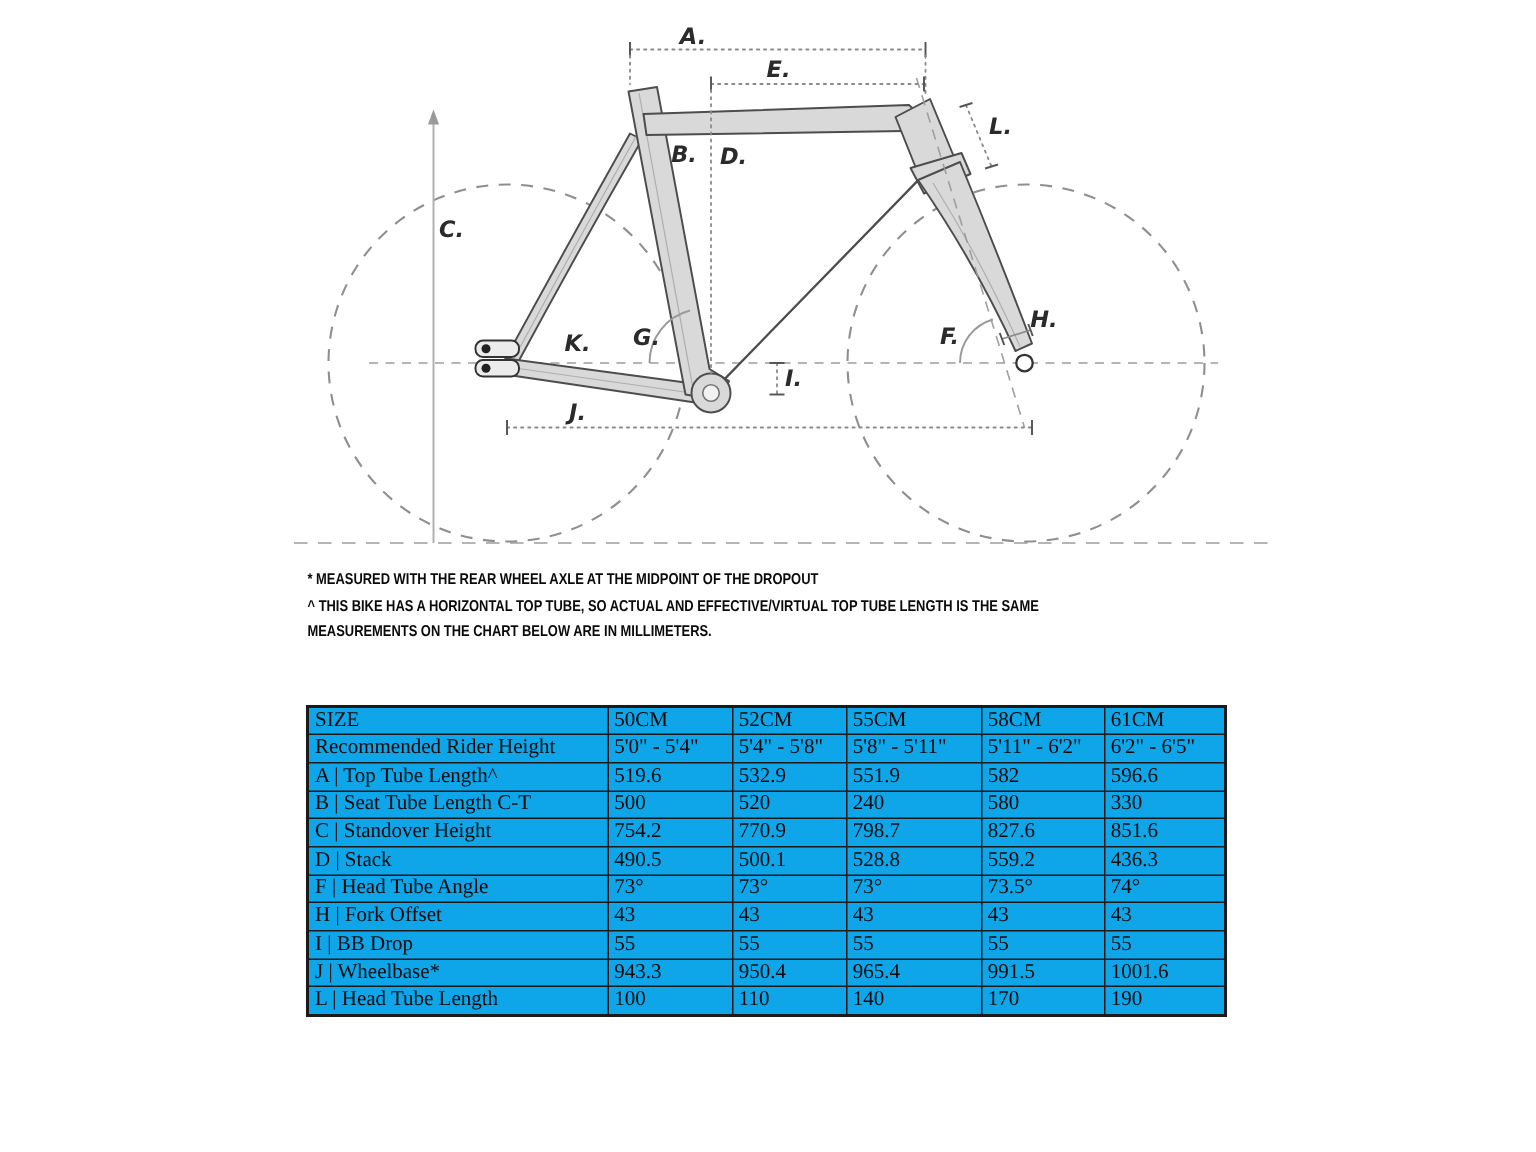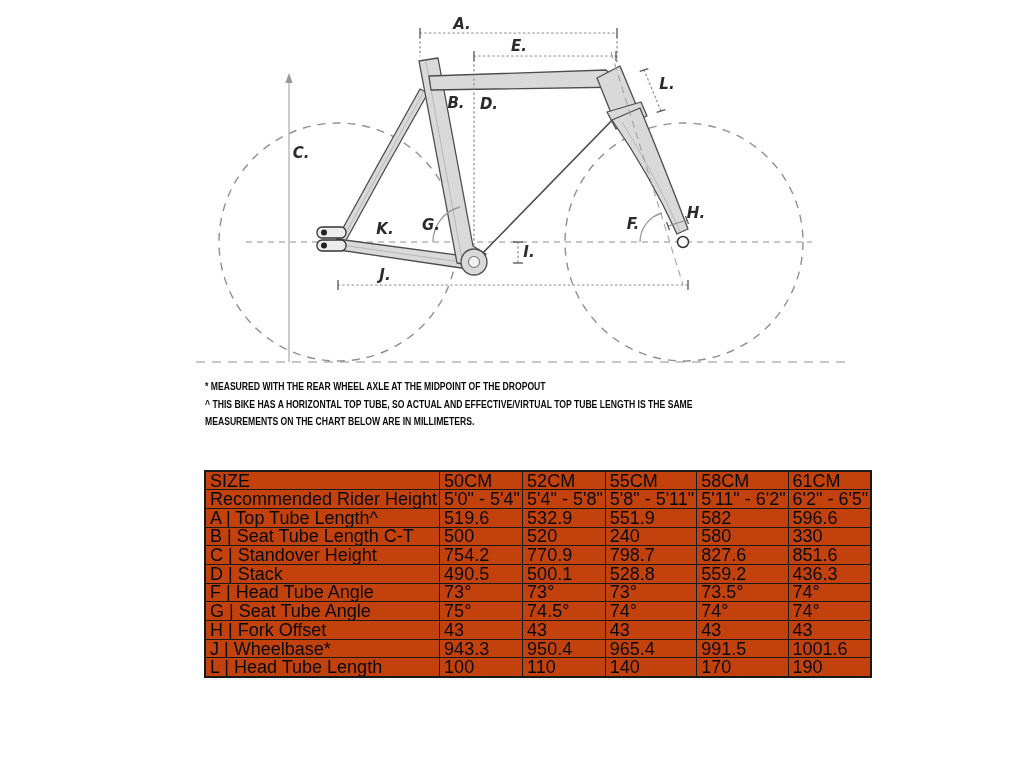--- a/index.html
+++ b/index.html
@@ -14,22 +14,22 @@
   .tick{stroke:#555;stroke-width:1.3;}
   .arc{fill:none;stroke:#9a9a9a;stroke-width:1.3;}
   .wheel{fill:none;stroke:#8f8f8f;stroke-width:1.4;stroke-dasharray:8 7;}
   .faintdash{stroke:#b5b5b5;stroke-width:1.3;fill:none;}
 
   #footnotes{position:absolute;left:205px;top:378px;width:640px;
              font-size:10.5px;font-weight:bold;line-height:17.5px;color:#0a0a0a;
              transform:scaleX(0.82);transform-origin:left top;white-space:nowrap;}
 
   #geo-table-wrap{position:absolute;left:204px;top:470px;}
-  table[data-name="geometry-table"]{border-collapse:collapse;table-layout:fixed;background:#c2410c;
-    border:2.4px solid #1a1a1a;font-size:18px;color:#0a0a0a;}
+  table[data-name="geometry-table"]{border-collapse:collapse;table-layout:fixed;background:#0ea5e9;
+    border:2.4px solid #1a1a1a;font-size:14px;color:#0a0a0a;font-family:Liberation Serif, serif;}
   table[data-name="geometry-table"] td{border:1.6px solid #1a1a1a;height:18.7px;
     padding:0 2px 0 4px;box-sizing:border-box;white-space:nowrap;overflow:hidden;
     line-height:16px;vertical-align:middle;}
 </style>
 </head>
 <body>
 
 <div id="page" data-name="bike-geometry-page">
 
   <svg id="diagram-svg" viewBox="0 0 1024 400" data-name="bike-geometry-diagram">
@@ -188,34 +188,34 @@
           </tr>
           <tr data-name="table-row">
             <td data-name="row-label-cell">F | Head Tube Angle</td>
             <td data-name="value-cell">73°</td>
             <td data-name="value-cell">73°</td>
             <td data-name="value-cell">73°</td>
             <td data-name="value-cell">73.5°</td>
             <td data-name="value-cell">74°</td>
           </tr>
           <tr data-name="table-row">
-            <td data-name="row-label-cell">G | Seat Tube Angle</td>
-            <td data-name="value-cell">75°</td>
-            <td data-name="value-cell">74.5°</td>
-            <td data-name="value-cell">74°</td>
-            <td data-name="value-cell">74°</td>
-            <td data-name="value-cell">74°</td>
-          </tr>
-          <tr data-name="table-row">
             <td data-name="row-label-cell">H | Fork Offset</td>
             <td data-name="value-cell">43</td>
             <td data-name="value-cell">43</td>
             <td data-name="value-cell">43</td>
             <td data-name="value-cell">43</td>
             <td data-name="value-cell">43</td>
+          </tr>
+          <tr data-name="table-row">
+            <td data-name="row-label-cell">I | BB Drop</td>
+            <td data-name="value-cell">55</td>
+            <td data-name="value-cell">55</td>
+            <td data-name="value-cell">55</td>
+            <td data-name="value-cell">55</td>
+            <td data-name="value-cell">55</td>
           </tr>
           <tr data-name="table-row">
             <td data-name="row-label-cell">J | Wheelbase*</td>
             <td data-name="value-cell">943.3</td>
             <td data-name="value-cell">950.4</td>
             <td data-name="value-cell">965.4</td>
             <td data-name="value-cell">991.5</td>
             <td data-name="value-cell">1001.6</td>
           </tr>
           <tr data-name="table-row">

